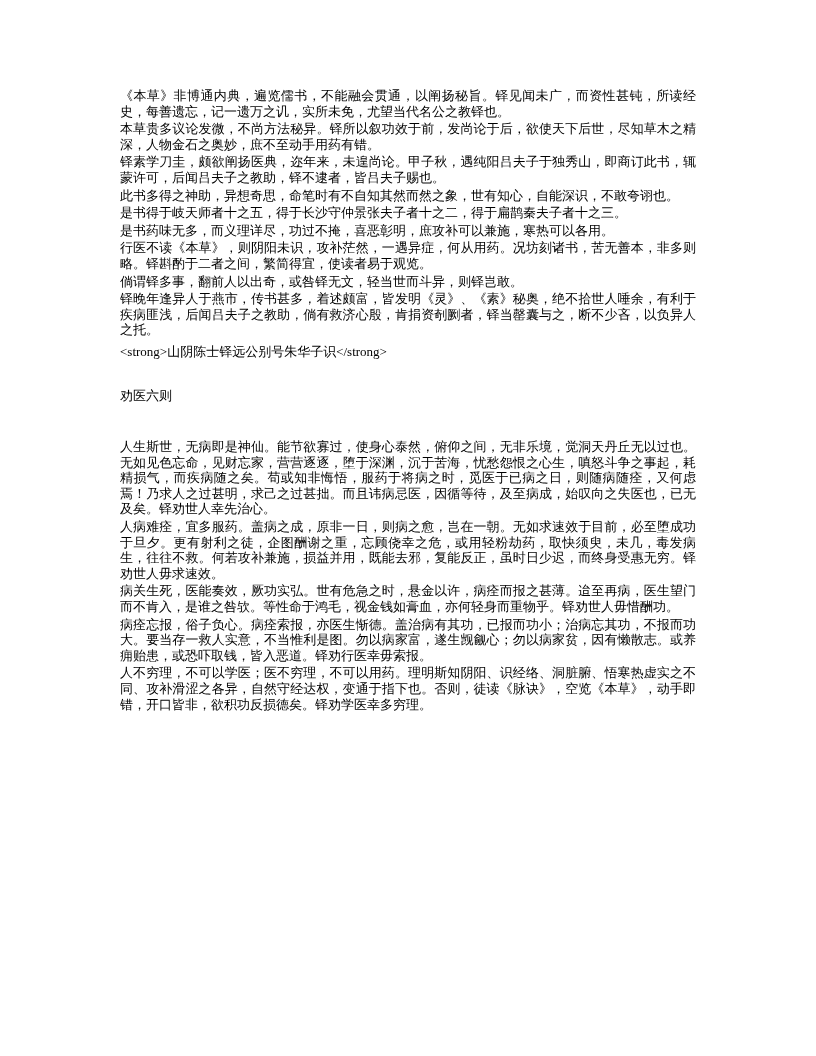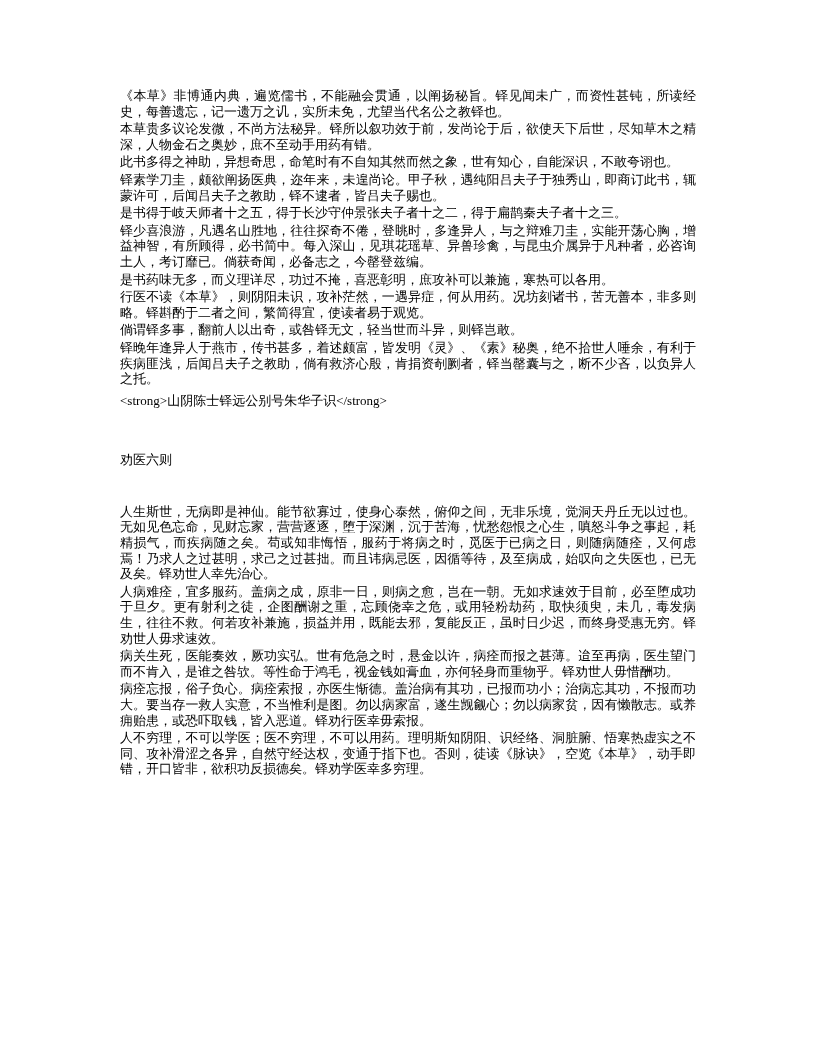--- a/index.html
+++ b/index.html
@@ -21,34 +21,33 @@
     font-size: 13px;
     line-height: 15.6px;
     text-align: justify;
     margin: 0 0 2px 0;
     word-break: break-all;
   }
   .signature {
     margin-top: 6px;
   }
   .heading {
-    margin-top: 44px;
+    margin-top: 28px;
     margin-bottom: 36px;
   }
 </style>
 </head>
 <body>
 
 <div class="page">
   <p class="para">《本草》非博通内典，遍览儒书，不能融会贯通，以阐扬秘旨。铎见闻未广，而资性甚钝，所读经史，每善遗忘，记一遗万之讥，实所未免，尤望当代名公之教铎也。</p>
   <p class="para">本草贵多议论发微，不尚方法秘异。铎所以叙功效于前，发尚论于后，欲使天下后世，尽知草木之精深，人物金石之奥妙，庶不至动手用药有错。</p>
+  <p class="para">铎素学刀圭，颇欲阐扬医典，迩年来，未遑尚论。甲子秋，遇纯阳吕夫子于独秀山，即商订此书，辄蒙许可，后闻吕夫子之教助，铎不逮者，皆吕夫子赐也。</p>
   <p class="para">此书多得之神助，异想奇思，命笔时有不自知其然而然之象，世有知心，自能深识，不敢夸诩也。</p>
-  <p class="para">铎素学刀圭，颇欲阐扬医典，迩年来，未遑尚论。甲子秋，遇纯阳吕夫子于独秀山，即商订此书，辄蒙许可，后闻吕夫子之教助，铎不逮者，皆吕夫子赐也。</p>
   <p class="para">是书得于岐天师者十之五，得于长沙守仲景张夫子者十之二，得于扁鹊秦夫子者十之三。</p>
-  <p class="para">铎少喜浪游，凡遇名山胜地，往往探奇不倦，登眺时，多逢异人，与之辩难刀圭，实能开荡心胸，增益神智，有所顾得，必书简中。每入深山，见琪花瑶草、异兽珍禽，与昆虫介属异于凡种者，必咨询土人，考订靡已。倘获奇闻，必备志之，今罄登兹编。</p>
   <p class="para">是书药味无多，而义理详尽，功过不掩，喜恶彰明，庶攻补可以兼施，寒热可以各用。</p>
   <p class="para">行医不读《本草》，则阴阳未识，攻补茫然，一遇异症，何从用药。况坊刻诸书，苦无善本，非多则略。铎斟酌于二者之间，繁简得宜，使读者易于观览。</p>
   <p class="para">倘谓铎多事，翻前人以出奇，或咎铎无文，轻当世而斗异，则铎岂敢。</p>
   <p class="para">铎晚年逢异人于燕市，传书甚多，着述颇富，皆发明《灵》、《素》秘奥，绝不拾世人唾余，有利于疾病匪浅，后闻吕夫子之教助，倘有救济心殷，肯捐资剞劂者，铎当罄囊与之，断不少吝，以负异人之托。</p>
 
   <p class="para signature">&lt;strong&gt;山阴陈士铎远公别号朱华子识&lt;/strong&gt;</p>
 
   <p class="para heading">劝医六则</p>
 
   <p class="para">人生斯世，无病即是神仙。能节欲寡过，使身心泰然，俯仰之间，无非乐境，觉洞天丹丘无以过也。无如见色忘命，见财忘家，营营逐逐，堕于深渊，沉于苦海，忧愁怨恨之心生，嗔怒斗争之事起，耗精损气，而疾病随之矣。苟或知非悔悟，服药于将病之时，觅医于已病之日，则随病随痊，又何虑焉！乃求人之过甚明，求己之过甚拙。而且讳病忌医，因循等待，及至病成，始叹向之失医也，已无及矣。铎劝世人幸先治心。</p>

